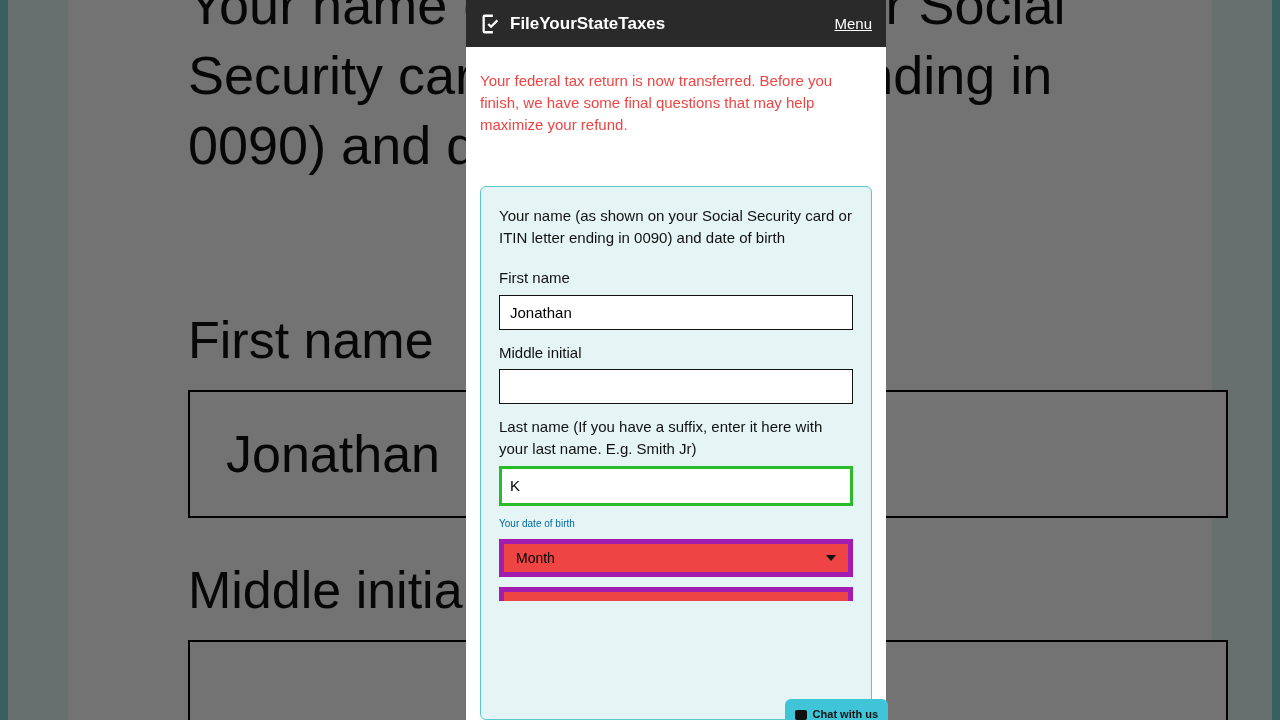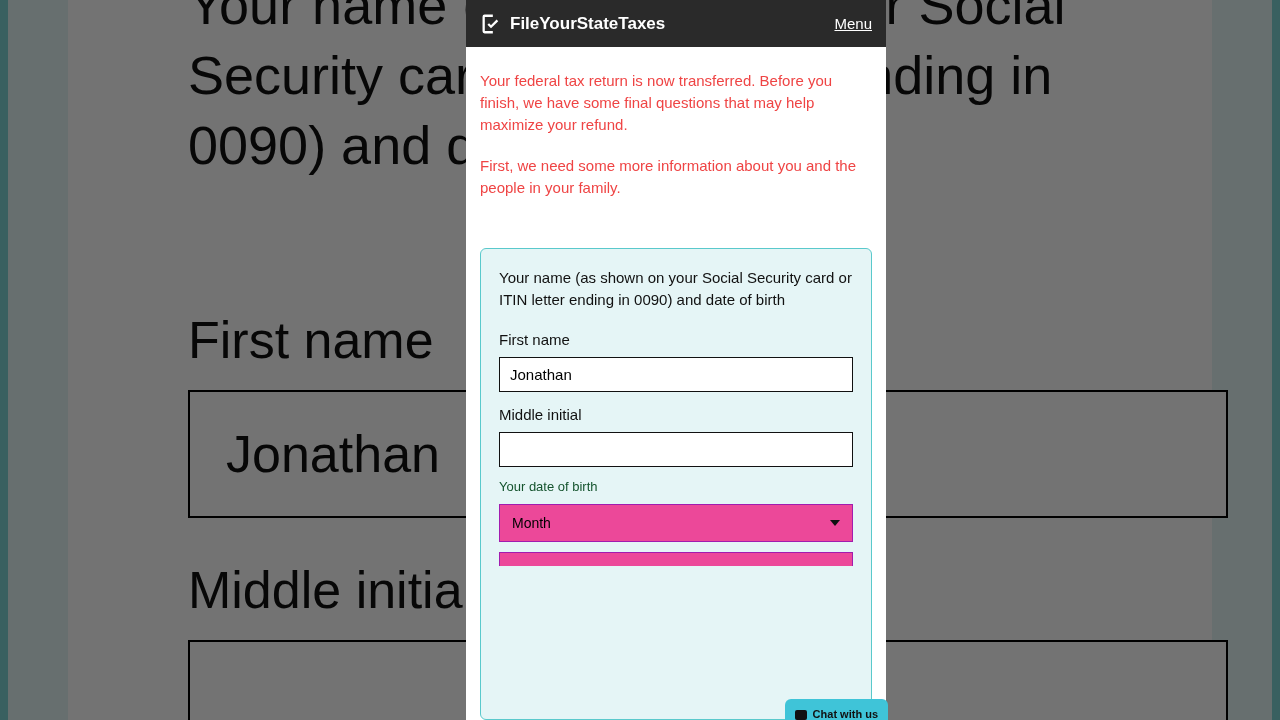--- a/index.html
+++ b/index.html
@@ -122,26 +122,26 @@
     font-family: inherit;
   }
   .text-input.focused {
     border: 3px solid #2abb2a;
     outline: none;
     height: 40px;
     padding: 0 8px;
     font-weight: 500;
   }
 
-  .dob-label { font-size: 13px; color: #14532d; margin-bottom: 10px; margin-top: 4px; }
+  .dob-label { font-size: 10px; color: #0369a1; margin-bottom: 10px; margin-top: 4px; }
   .select {
     width: 100%;
     height: 38px;
-    border: 1px solid #a21caf;
-    background: #ec4899;
+    border: 5px solid #a21caf;
+    background: #ef4444;
     font-size: 14px;
     padding: 0 12px;
     margin-bottom: 10px;
     display: flex;
     align-items: center;
     justify-content: space-between;
     cursor: pointer;
   }
   .caret {
     width: 0; height: 0;
@@ -195,36 +195,39 @@
         <path d="M14 3 H5 a1 1 0 0 0 -1 1 v16 a1 1 0 0 0 1 1 h9"></path>
         <path d="M9 12 l3 3 l7 -7"></path>
       </svg>
       <span class="brand-text">FileYourStateTaxes</span>
     </div>
     <span class="menu">Menu</span>
   </div>
 
   <div class="intro">
     <p>Your federal tax return is now transferred. Before you finish, we have some final questions that may help maximize your refund.</p>
-    <p>First, we need some more information about you and the people in your family.</p>
   </div>
 
   <div class="card">
     <div class="card-heading">Your name (as shown on your Social Security card or ITIN letter ending in 0090) and date of birth</div>
 
     <div class="field">
       <div class="field-label">First name</div>
       <input class="text-input" type="text" value="Jonathan" style="">
     </div>
 
     <div class="field">
       <div class="field-label">Middle initial</div>
       <input class="text-input" type="text" value="" style="">
     </div>
 
+    <div class="field">
+      <div class="field-label">Last name (If you have a suffix, enter it here with your last name. E.g. Smith Jr)</div>
+      <input class="text-input focused" type="text" value="K" style="">
+    </div>
 
     <div class="dob-label">Your date of birth</div>
 
     <div class="select">
       <span>Month</span>
       <span class="caret"></span>
     </div>
 
 
     <div class="select year"></div>

